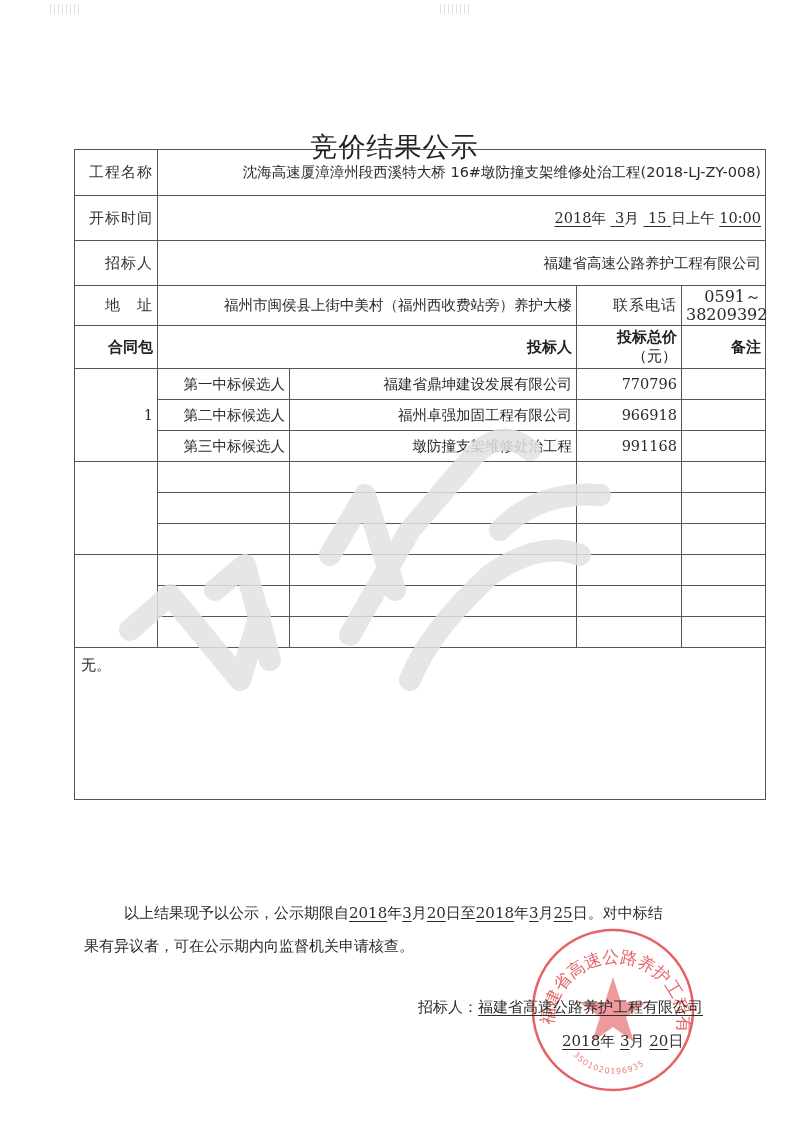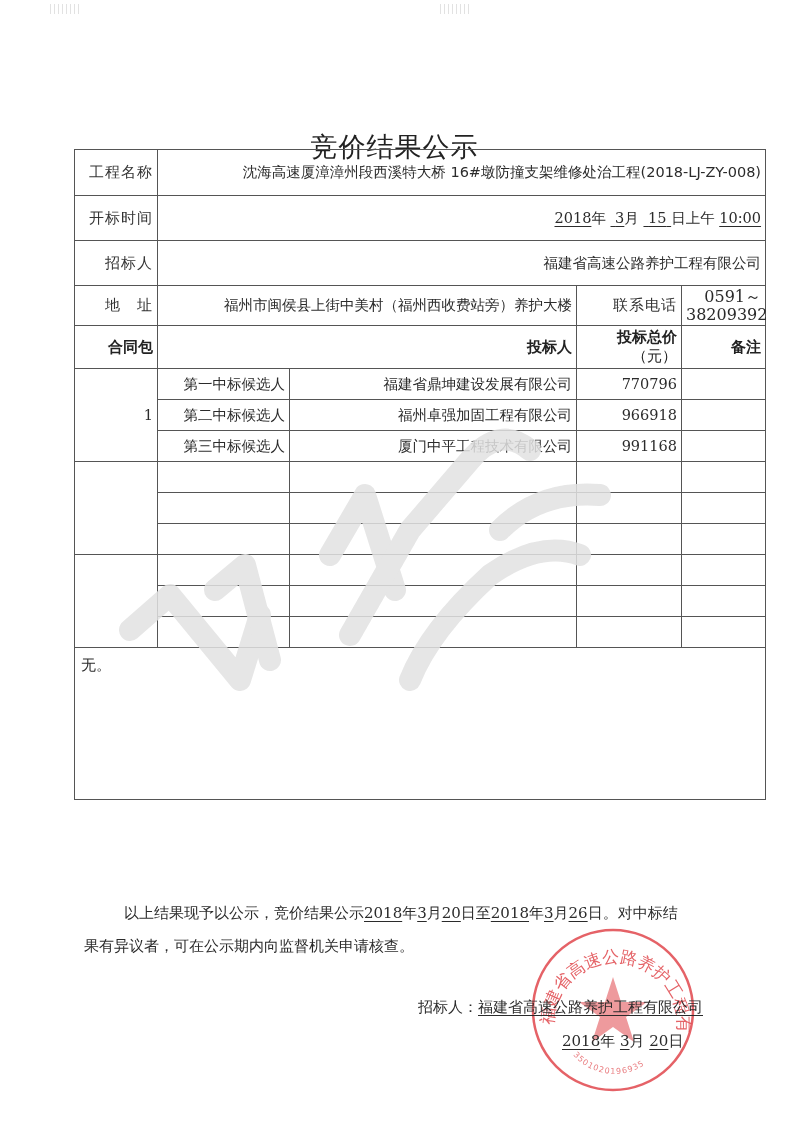--- a/index.html
+++ b/index.html
@@ -100,21 +100,21 @@
     <td></td>
   </tr>
   <tr style="height:31px">
     <td class="sans">第二中标候选人</td>
     <td class="sans">福州卓强加固工程有限公司</td>
     <td>966918</td>
     <td></td>
   </tr>
   <tr style="height:31px">
     <td class="sans">第三中标候选人</td>
-    <td class="sans">厦门中平工程技术有限公司</td>
+    <td class="sans">墩防撞支架维修处治工程</td>
     <td>991168</td>
     <td></td>
   </tr>
 
   <tr style="height:31px">
     <td rowspan="3"></td>
     <td></td>
     <td></td>
     <td></td>
     <td></td>
@@ -163,21 +163,21 @@
     <path d="M20 250 L60 215 L130 300 L150 235"></path>
     <path d="M105 210 L135 185 L160 280"></path>
     <path d="M220 175 L255 115 L285 210"></path>
     <path d="M240 255 L300 150 L360 80 Q 390 45 420 70"></path>
     <path d="M300 300 Q 320 250 380 195 Q 430 160 470 175"></path>
     <path d="M390 150 Q 430 110 490 115"></path>
   </g>
 </svg>
 
 <div class="para" style="top:896px; text-indent:40px;">
-  <span>以上结果现予以公示，竞价结果公示</span><span class="u num">2018</span><span>年</span><span class="u num">3</span><span>月</span><span class="u num">20</span><span>日至</span><span class="u num">2018</span><span>年</span><span class="u num">3</span><span>月</span><span class="u num">26</span><span>日。对中标结</span>
+  <span>以上结果现予以公示，公示期限自</span><span class="u num">2018</span><span>年</span><span class="u num">3</span><span>月</span><span class="u num">20</span><span>日至</span><span class="u num">2018</span><span>年</span><span class="u num">3</span><span>月</span><span class="u num">25</span><span>日。对中标结</span>
 </div>
 <div class="para" style="top:929px;">果有异议者，可在公示期内向监督机关申请核查。</div>
 
 <svg class="seal" viewBox="0 0 170 170">
   <defs>
     <path id="sealArc" d="M 25 100 A 62 62 0 1 1 150 100"></path>
     <path id="sealBottom" d="M 45 130 A 55 55 0 0 0 128 130"></path>
   </defs>
   <circle cx="85" cy="85" r="80" fill="none" stroke="#e0474c" stroke-width="2.5" opacity="0.85"></circle>
   <polygon points="85,52 93,77 119,77 98,92 106,117 85,102 64,117 72,92 51,77 77,77" fill="#e0474c" opacity="0.55"></polygon>

